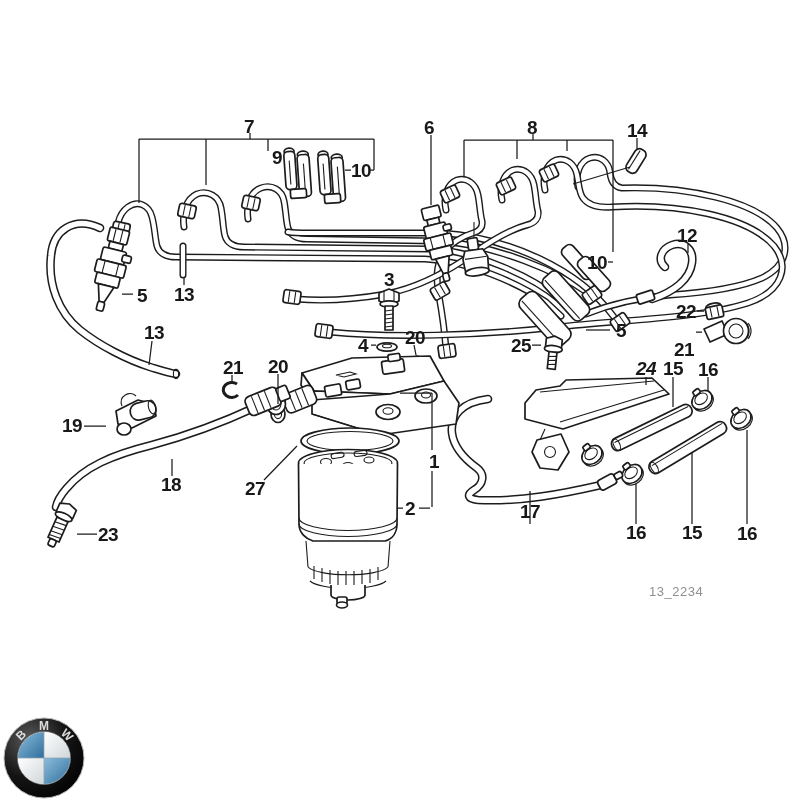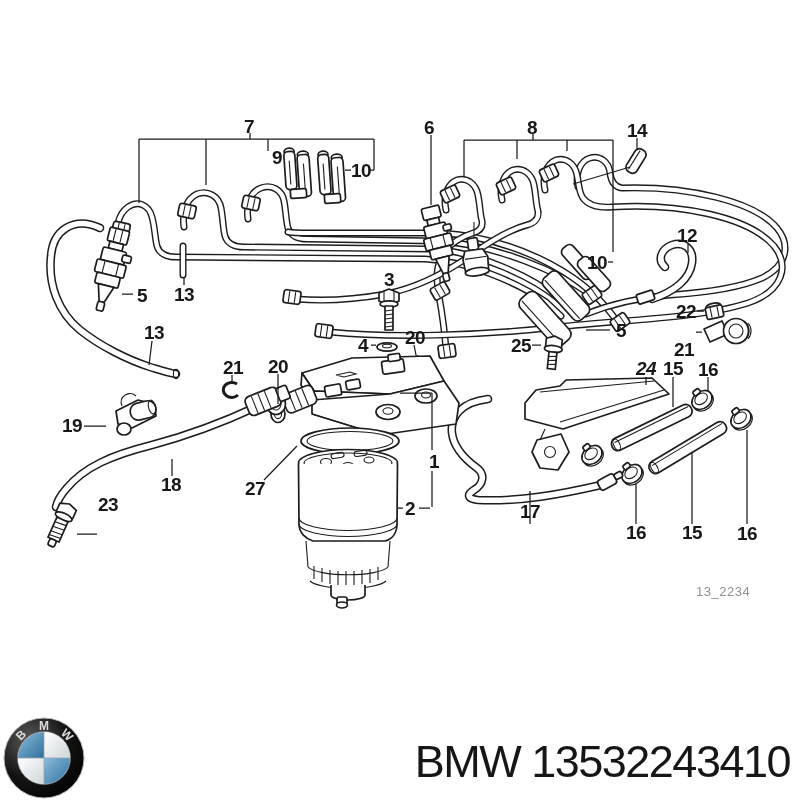--- a/index.html
+++ b/index.html
@@ -11,21 +11,21 @@
   .h-out{fill:none;stroke:#1c1c1c;stroke-width:8.6;stroke-linecap:round;stroke-linejoin:round}
   .h-in {fill:none;stroke:#ffffff;stroke-width:5.6;stroke-linecap:round;stroke-linejoin:round}
   .part{fill:#fff;stroke:#1c1c1c;stroke-width:1.7;stroke-linejoin:round}
   .partThin{fill:none;stroke:#1c1c1c;stroke-width:1.1}
   .thin2{fill:none;stroke:#1c1c1c;stroke-width:1.1}
   .ln{fill:none;stroke:#1c1c1c;stroke-width:1.25}
   .plabel{position:absolute;transform:translate(-50%,-50%);
           font-weight:700;font-size:19px;color:#181818;letter-spacing:-0.5px;
           white-space:nowrap;line-height:1;}
   #figure-id{position:absolute;left:649px;top:584px;font-size:13px;color:#8f8f8f;
-             letter-spacing:.5px;margin-left:47px;}
+             letter-spacing:.5px;}
   #caption{position:absolute;top:736px;right:10px;font-size:45px;font-weight:400;
            color:#161616;letter-spacing:-1.5px;white-space:nowrap;}
   #roundel{position:absolute;left:2px;top:716px;}
   #labels{position:absolute;left:0;top:0;width:100%;height:100%;pointer-events:none;}
 </style>
 </head>
 <body>
 
 <div class="page">
 
@@ -381,21 +381,21 @@
       <div class="plabel" style="left: 184px; top: 294px;">13</div>
       <div class="plabel" style="left: 154px; top: 332px;">13</div>
       <div class="plabel" style="left: 389px; top: 279px;">3</div>
       <div class="plabel" style="left: 363px; top: 345px;">4</div>
       <div class="plabel" style="left: 415px; top: 337px;">20</div>
       <div class="plabel" style="left: 233px; top: 367px;">21</div>
       <div class="plabel" style="left: 278px; top: 366px;">20</div>
       <div class="plabel" style="left: 72px; top: 425px;">19</div>
       <div class="plabel" style="left: 171px; top: 484px;">18</div>
       <div class="plabel" style="left: 255px; top: 488px;">27</div>
-      <div class="plabel" style="left: 108px; top: 504px; text-align: center;">23</div>
+      <div class="plabel" style="left: 108px; top: 534px; text-align: center;">23</div>
       <div class="plabel" style="left: 434px; top: 461px;">1</div>
       <div class="plabel" style="left: 410px; top: 508px;">2</div>
       <div class="plabel" style="left: 687px; top: 235px;">12</div>
       <div class="plabel" style="left: 597px; top: 262px;">10</div>
       <div class="plabel" style="left: 621px; top: 330px;">5</div>
       <div class="plabel" style="left: 686px; top: 311px;">22</div>
       <div class="plabel" style="left: 684px; top: 340px; margin-top: 9px;">21</div>
       <div class="plabel" style="left: 521px; top: 345px;">25</div>
       <div class="plabel" style="left: 646px; top: 368px; font-style: italic;">24</div>
       <div class="plabel" style="left: 673px; top: 368px;">15</div>
@@ -433,14 +433,13 @@
     <path d="M0,0 L0,-26 A26,26 0 0 1 26,0 Z" fill="url(#wg)"></path>
     <path d="M0,0 L0,26 A26,26 0 0 1 -26,0 Z" fill="url(#wg)"></path>
     <path d="M-26,0 H26 M0,-26 V26" stroke="#95a4ad" stroke-width="0.8" fill="none"></path>
     <g font-family="Liberation Sans, sans-serif" font-size="12" font-weight="700" fill="#dcdcdc" text-anchor="middle">
       <text transform="rotate(-45)" x="0" y="-28.5">B</text>
       <text x="0" y="-28.5">M</text>
       <text transform="rotate(45)" x="0" y="-28.5">W</text>
     </g>
   </svg>
 
-  <div id="caption">BMW 13532243410</div>
 </div>
 
 </body></html>

